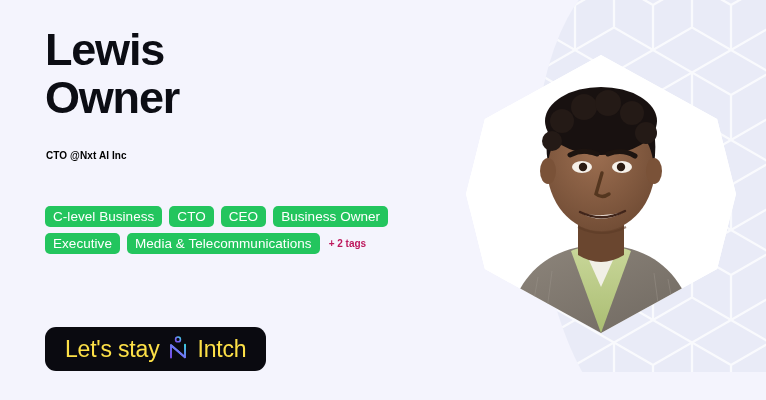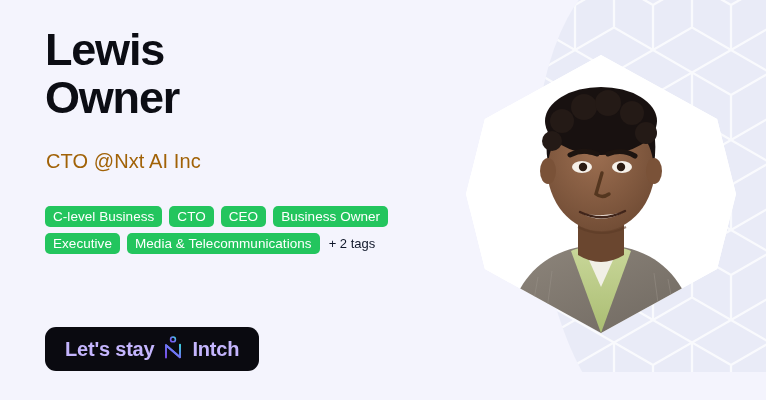--- a/index.html
+++ b/index.html
@@ -50,24 +50,24 @@
     font-weight:bold;
     line-height:1.06;
     letter-spacing:-1.2px;
     color:#0c0d14;
     white-space:pre-line;
   }
 
   .person-headline {
     position:absolute;
     top:150px; left:1px;
-    font-size:20px;
-    font-weight:400;
+    font-size:10px;
+    font-weight:700;
     letter-spacing:.1px;
-    color:#a16207;
+    color:#000000;
   }
 
   
   .tag-area {
     position:absolute;
     top:206px; left:0;
     width:400px;
     display:flex;
     flex-wrap:wrap;
     align-items:center;
@@ -83,45 +83,45 @@
     color:#ffffff;
     font-size:13.5px;
     font-weight:400;
     letter-spacing:.05px;
     white-space:nowrap;
   }
   .more-tags {
     display:inline-flex;
     align-items:center;
     height:21px;
-    color:#0f172a;
-    font-size:13px;
-    font-weight:400;
+    color:#be185d;
+    font-size:10px;
+    font-weight:700;
     white-space:nowrap;
     margin-left:2px;
   }
 
   
   .cta-button {
     position:absolute;
     left:0; top:327px;
     height:44px;
     padding:0 20px;
     display:inline-flex;
     align-items:center;
     gap:8px;
     background:#0a0a10;
     border:none;
     border-radius:11px;
     cursor:pointer;
   }
   .cta-label {
-    color:#c4b5fd;
-    font-size:20px;
-    font-weight:bold;
+    color:#fde047;
+    font-size:23px;
+    font-weight:normal;
     letter-spacing:-.2px;
   }
   .intch-mark { display:block; }
 
   
   .avatar-wrap {
     position:absolute;
     left:466px; top:55px;
     width:270px; height:278px;
   }

